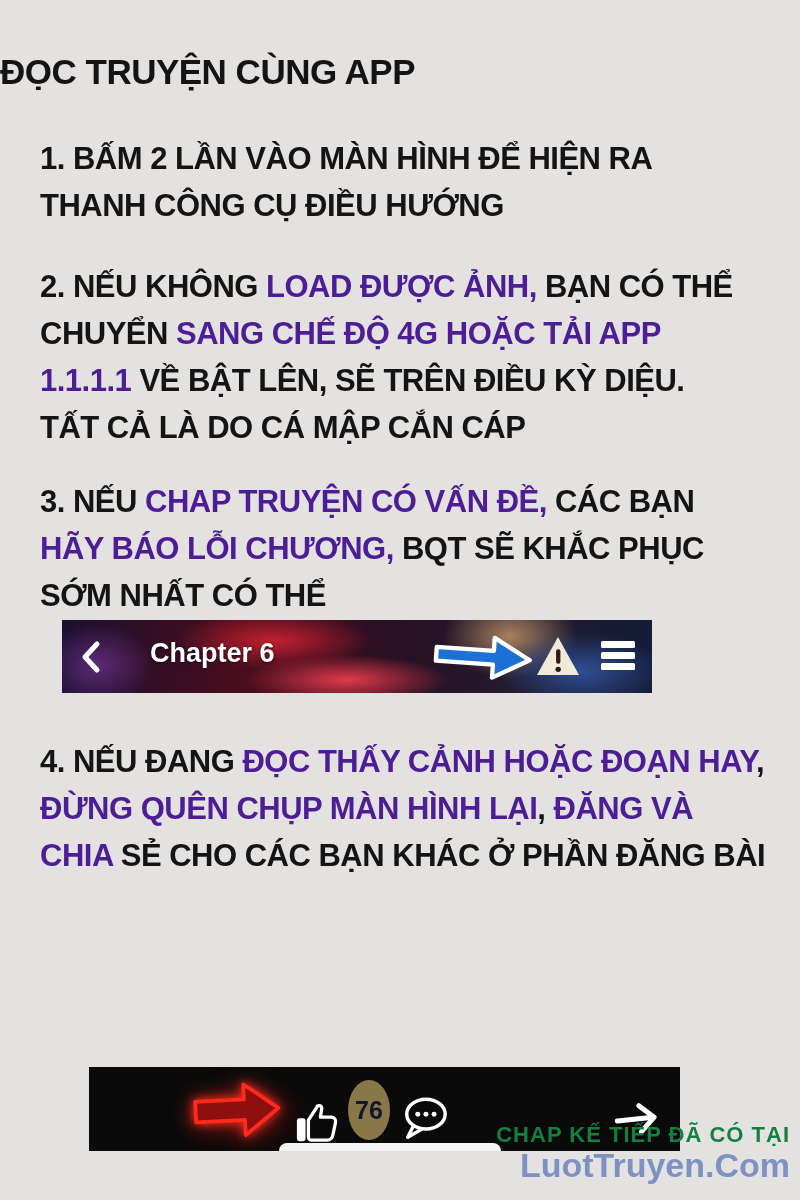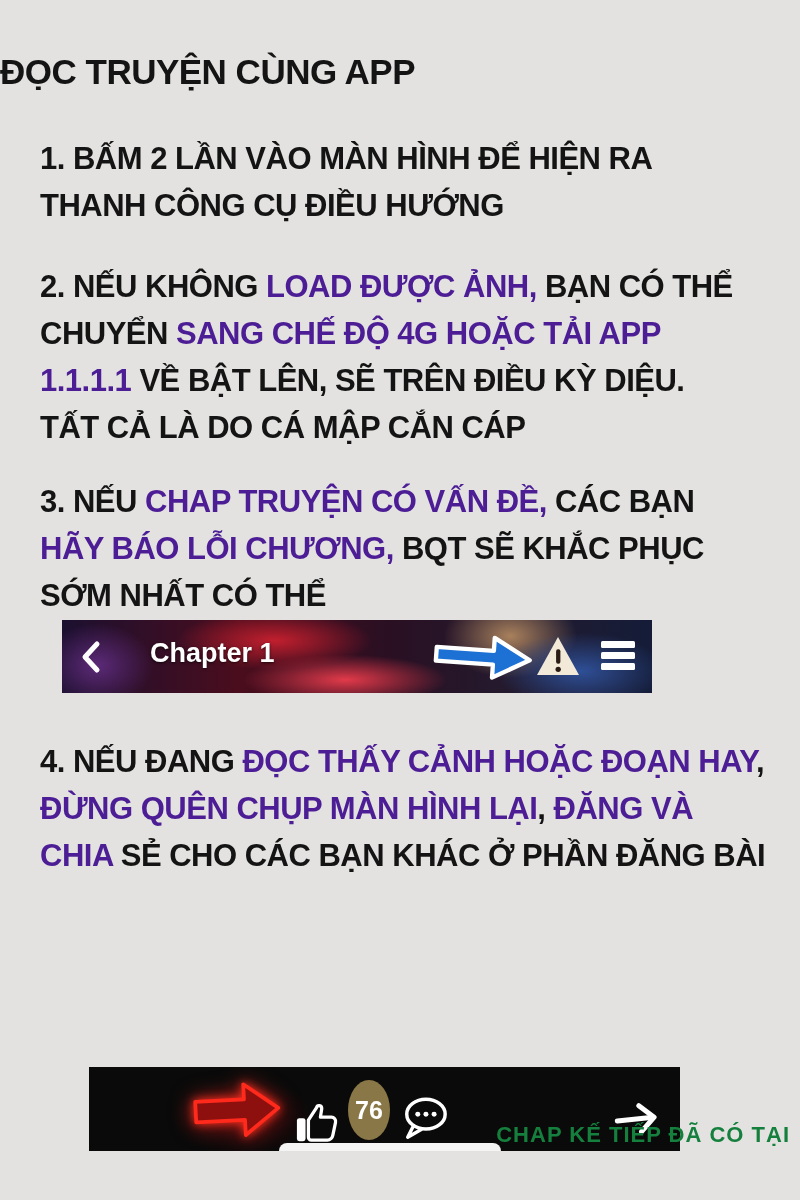--- a/index.html
+++ b/index.html
@@ -60,21 +60,21 @@
   }
   .action-bar .red-arrow{
     position:absolute;left:100px;top:12px;
     filter:drop-shadow(0 0 5px rgba(255,46,32,.95)) drop-shadow(0 0 10px rgba(255,46,32,.55));
   }
   .action-bar .thumb{position:absolute;left:206px;top:32px;}
   .action-bar .badge{
     position:absolute;left:259px;top:13px;width:42px;height:60px;
     background:#8a7747;border-radius:50%;
     display:flex;align-items:center;justify-content:center;
-    color:#ffffff;font-size:25px;font-weight:700;
+    color:#0f172a;font-size:25px;font-weight:700;
   }
   .action-bar .bubble{position:absolute;left:312px;top:28px;}
   .action-bar .next{position:absolute;left:524px;top:33px;}
   .action-bar .white-notch{
     position:absolute;left:190px;bottom:-2px;width:222px;height:10px;
     background:#f4f4f4;border-radius:8px 8px 0 0;
   }
 
   
   .wm1{
@@ -104,21 +104,21 @@
   <p class="ins ins3"><span>3. NẾU </span><span class="red">CHAP TRUYỆN CÓ VẤN ĐỀ,</span><span> CÁC BẠN
 </span><span class="red">HÃY BÁO LỖI CHƯƠNG,</span><span> BQT SẼ KHẮC PHỤC
 SỚM NHẤT CÓ THỂ</span></p>
 
   <div class="chapter-bar">
     <span class="back">
       <svg width="22" height="34" viewBox="0 0 22 34">
         <polyline points="17,4 5,17 17,30" fill="none" stroke="#ffffff" stroke-width="5" stroke-linecap="round" stroke-linejoin="round"></polyline>
       </svg>
     </span>
-    <span class="chapter-label">Chapter 1</span>
+    <span class="chapter-label">Chapter 6</span>
     <span class="blue-arrow">
       <svg width="112" height="52" viewBox="0 0 120 60">
         <path d="M6 22 H72 V7 L114 30 L72 53 V38 H6 Z" fill="#1e71d4" stroke="#ffffff" stroke-width="5" stroke-linejoin="round" transform="rotate(4 60 30)"></path>
       </svg>
     </span>
     <span class="warn">
       <svg width="46" height="42" viewBox="0 0 48 44">
         <path d="M24 2 L46 42 H2 Z" fill="#f2e9d8"></path>
         <rect x="22" y="15" width="4.5" height="15" rx="2" fill="#2a1c14"></rect>
         <circle cx="24.2" cy="36" r="2.8" fill="#2a1c14"></circle>
@@ -165,14 +165,15 @@
         <g transform="rotate(-6 24 17)">
           <line x1="4" y1="19" x2="40" y2="19" stroke="#ffffff" stroke-width="5" stroke-linecap="round"></line>
           <polyline points="27,6 41,19 27,32" fill="none" stroke="#ffffff" stroke-width="5" stroke-linecap="round" stroke-linejoin="round"></polyline>
         </g>
       </svg>
     </span>
     <span class="white-notch"></span>
   </div>
 
   <div class="wm1">CHAP KẾ TIẾP ĐÃ CÓ TẠI</div>
+  <div class="wm2">LuotTruyen.Com</div>
 
 </div>
 
 </body></html>

